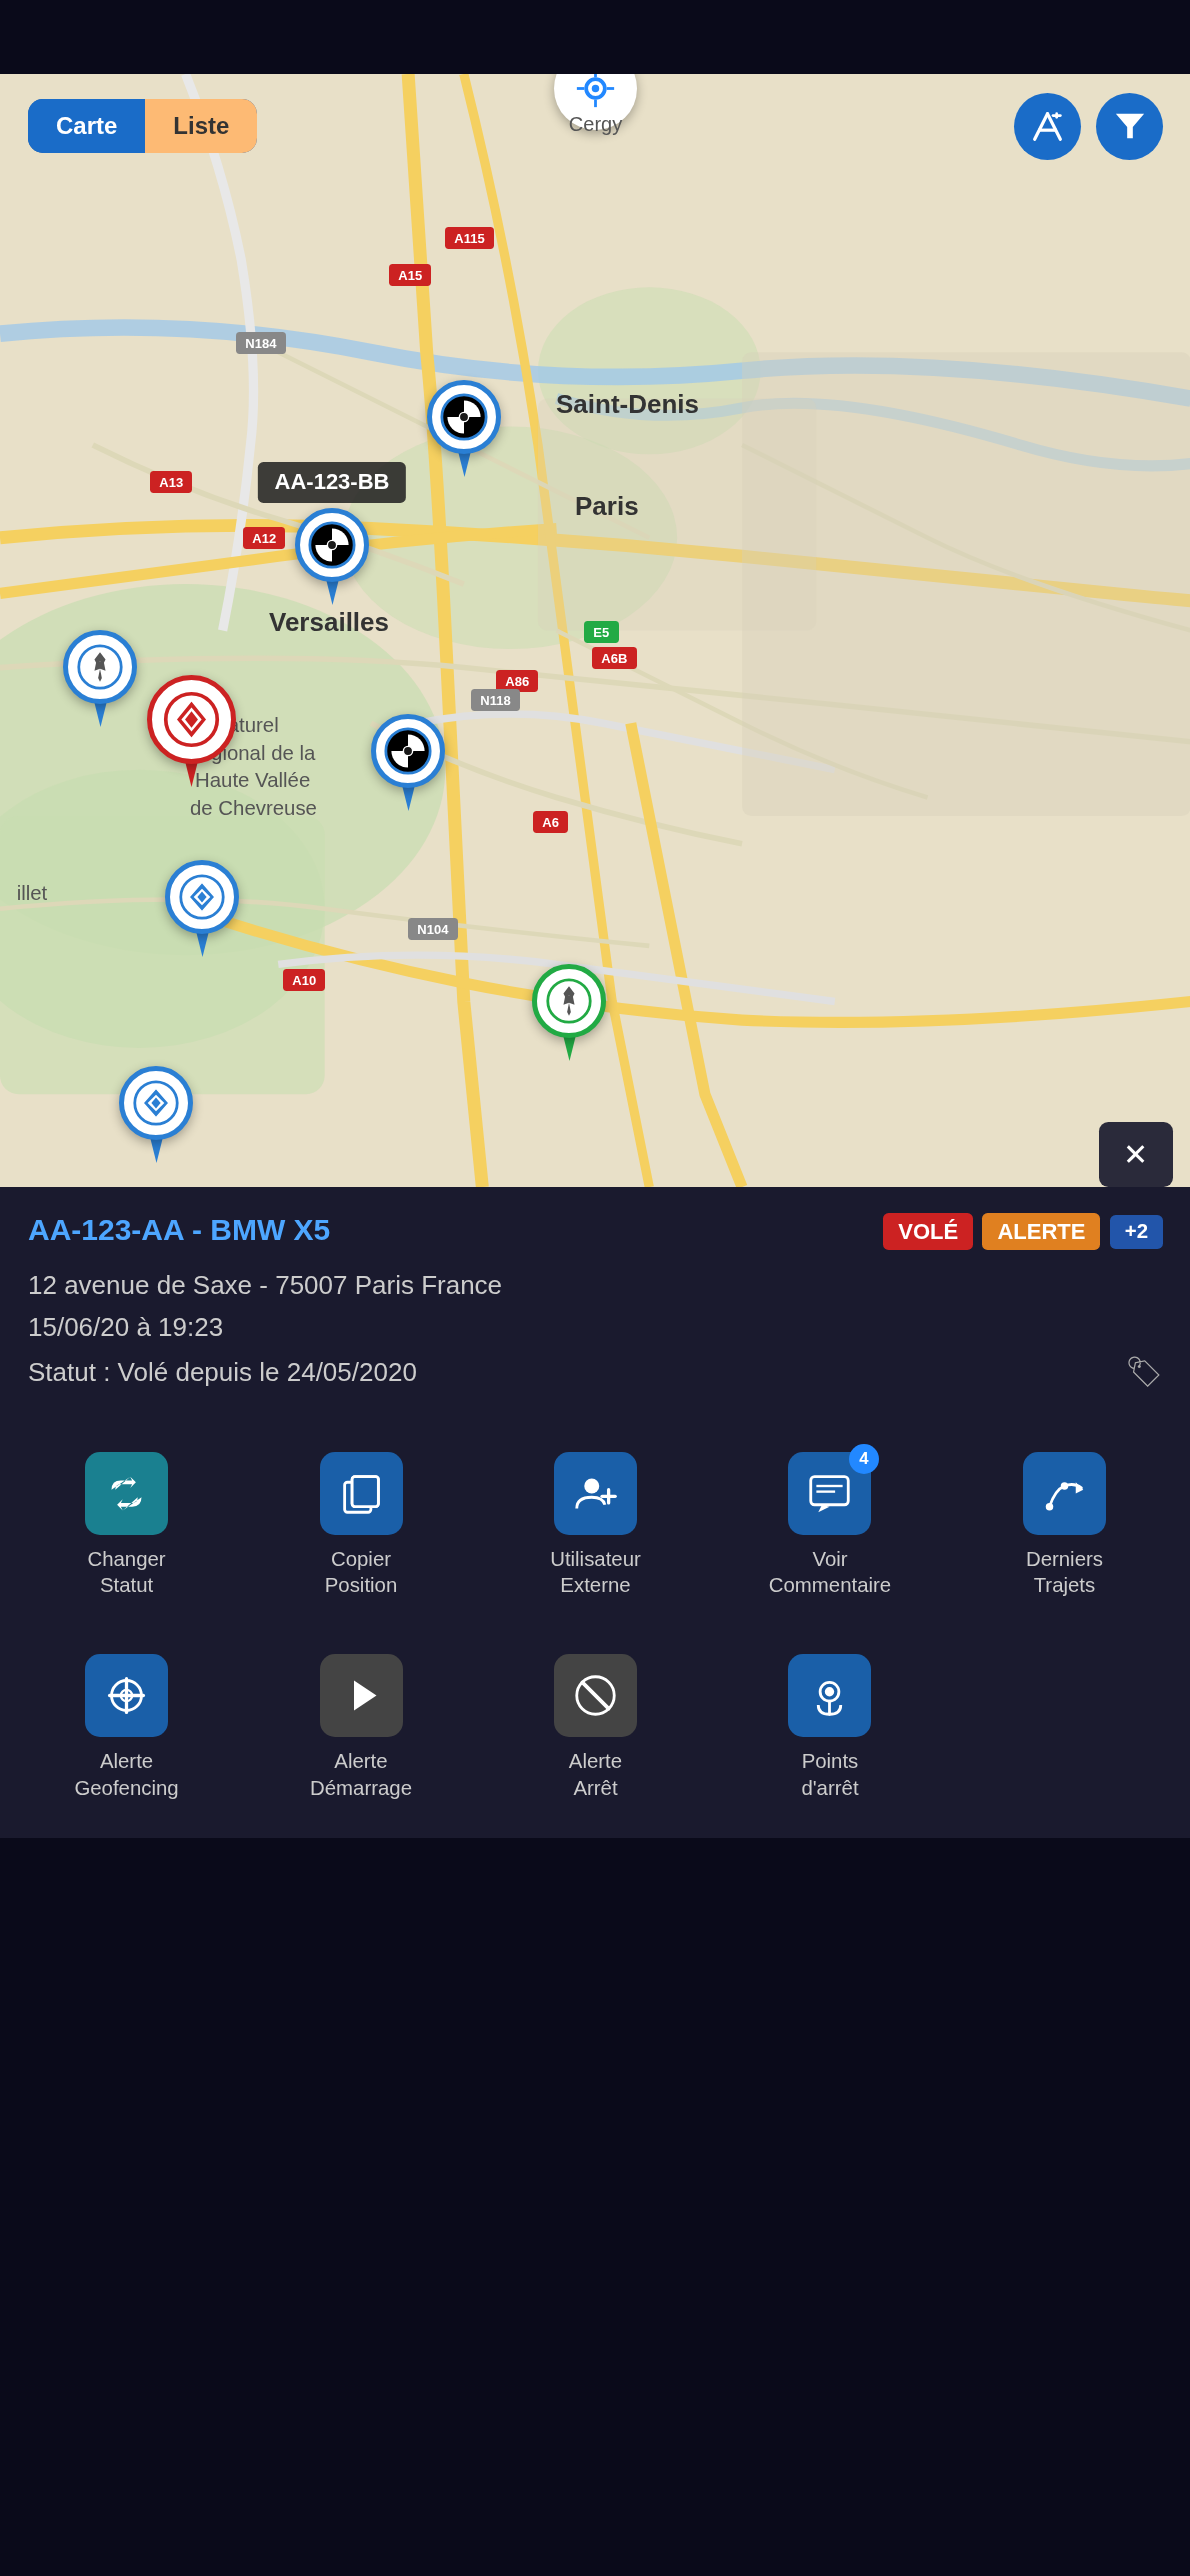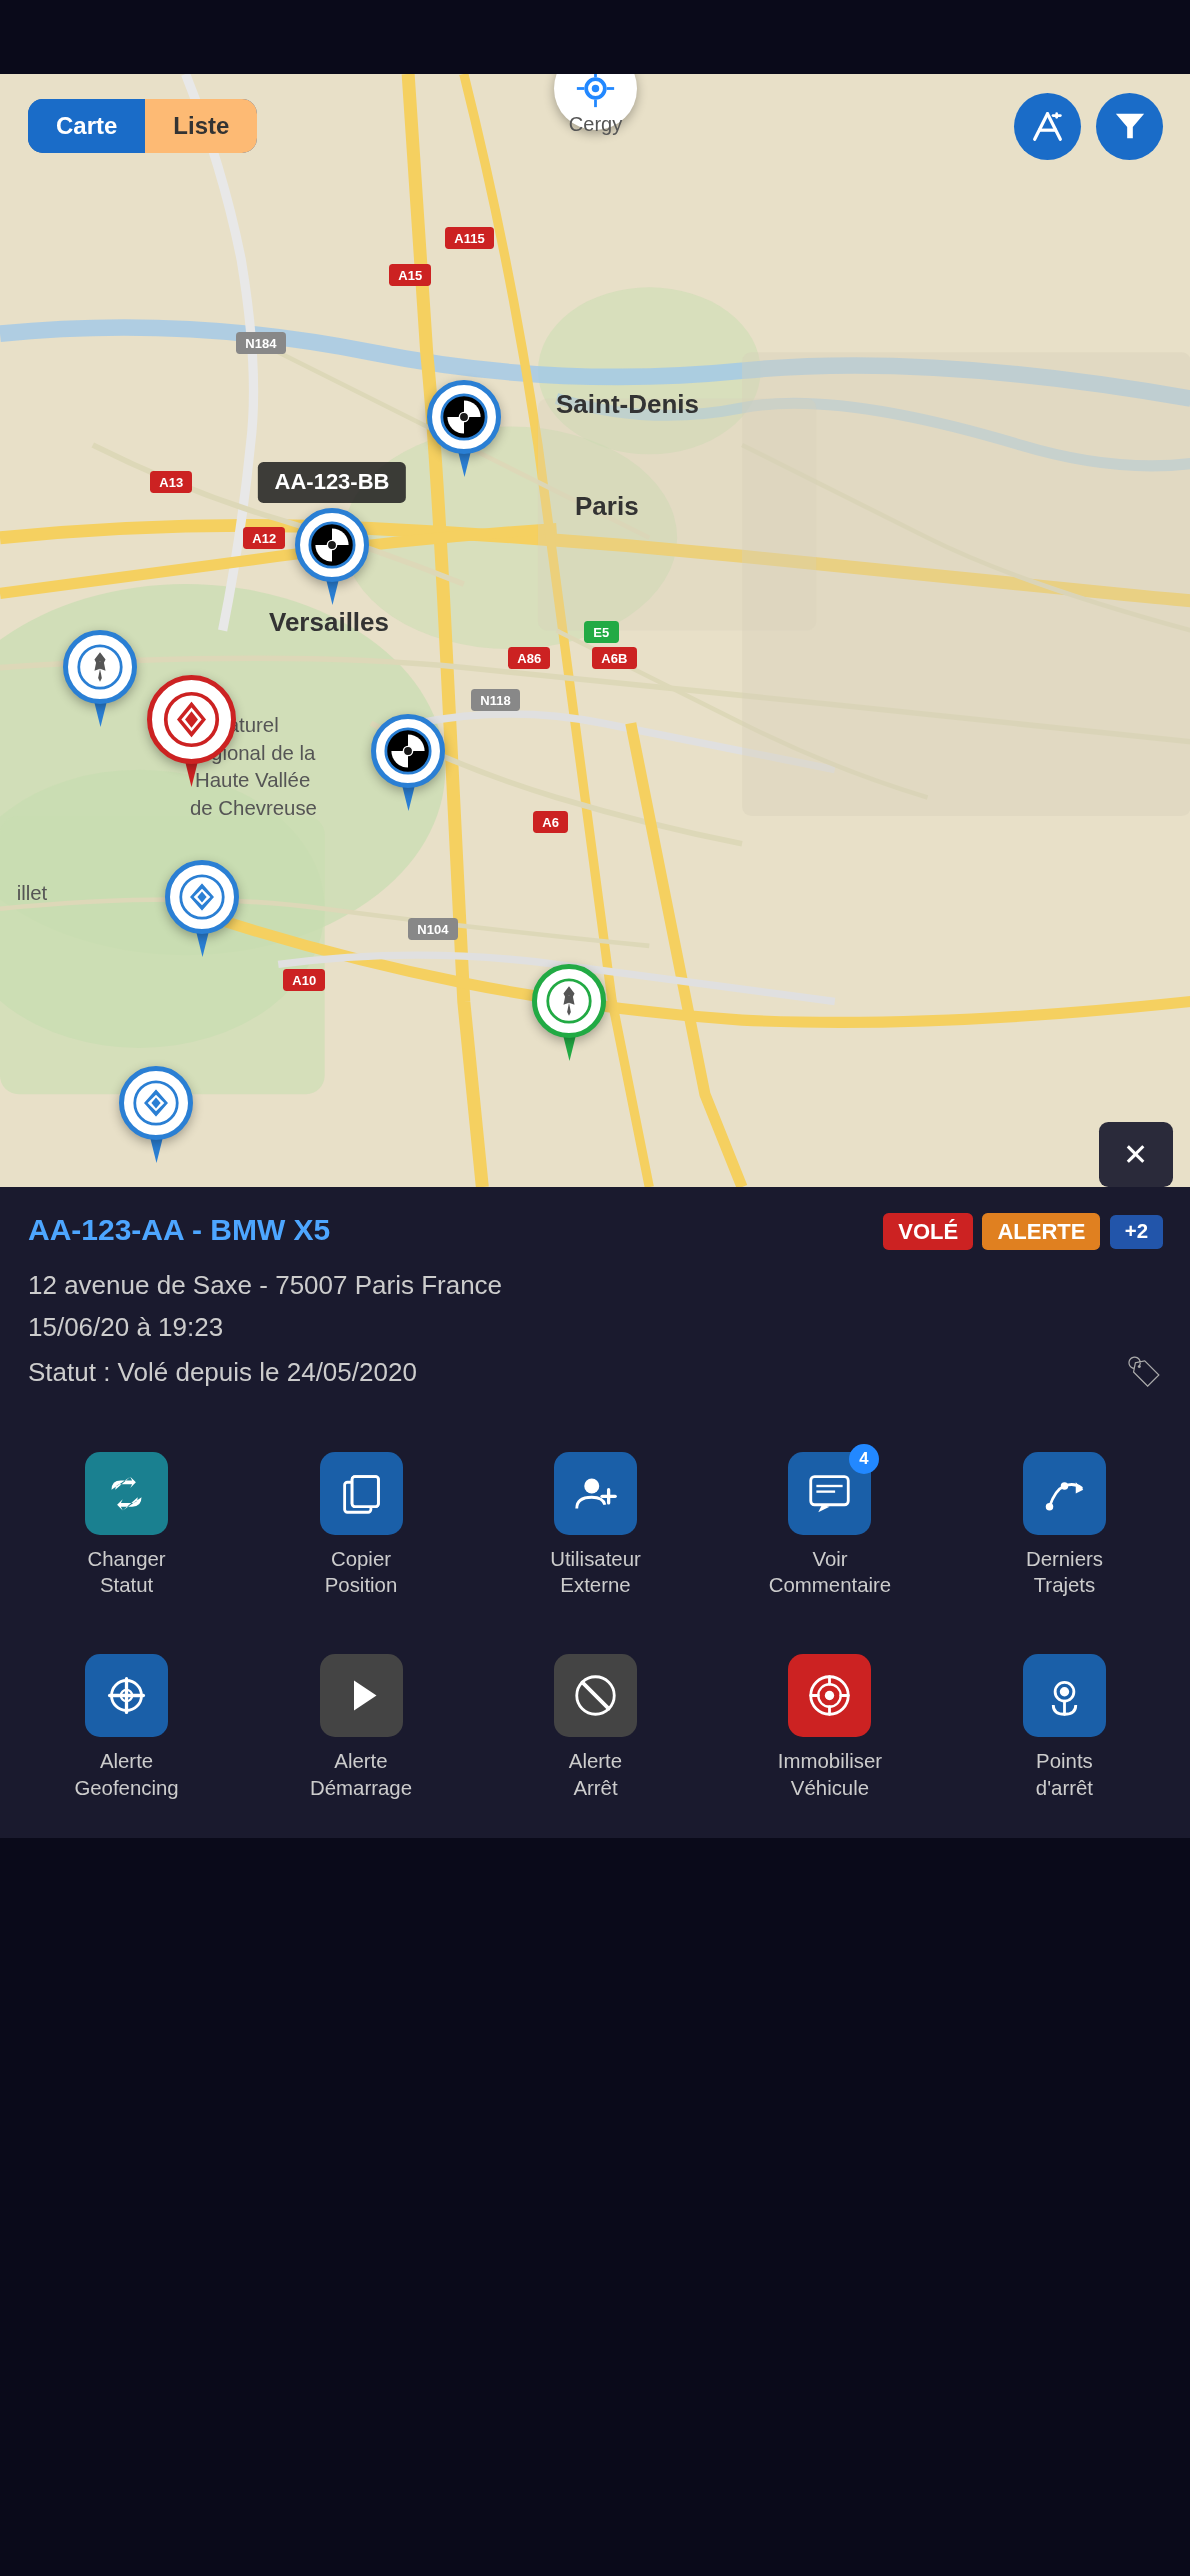--- a/index.html
+++ b/index.html
@@ -424,21 +424,21 @@
   <span class="place-text" style="top:668px; left:185px;">Régional de la</span>
   <span class="place-text" style="top:695px; left:195px;">Haute Vallée</span>
   <span class="place-text" style="top:723px; left:190px;">de Chevreuse</span>
   <span class="place-text" style="top:808px; left:16.7px;">illet</span>
 
   <span class="road-label" style="top:153px; left:445px;">A115</span>
   <span class="road-label" style="top:190px; left:389px;">A15</span>
   <span class="road-label grey" style="top:258px; left:236px; background:#888;">N184</span>
   <span class="road-label" style="top:397px; left:150px;">A13</span>
   <span class="road-label" style="top:453px; left:243px;">A12</span>
-  <span class="road-label" style="top:573px; left:496px;margin-left:12px;">A86</span>
+  <span class="road-label" style="top:596px; left:496px;">A86</span>
   <span class="road-label" style="top:573px; left:592px;">A6B</span>
   <span class="road-label green" style="top:547px; left:584px; background:#22aa44;">E5</span>
   <span class="road-label grey" style="top:615px; left:471px; background:#888;">N118</span>
   <span class="road-label" style="top:737px; left:533px;">A6</span>
   <span class="road-label grey" style="top:844px; left:408px; background:#888;">N104</span>
   <span class="road-label" style="top:895px; left:283px;">A10</span>
 
   <div class="map-pin" style="top:306px; left:427px;">
     <div class="pin-circle blue-border" style="background:white; width:74px; height:74px;">
       <svg width="48" height="48" viewBox="0 0 52 52">
@@ -674,34 +674,20 @@
     <button class="action-btn">
       <div class="action-icon-wrap dark-grey">
         <svg width="45" height="45" viewBox="0 0 48 48">
           <circle cx="24" cy="24" r="20" stroke="white" stroke-width="3" fill="none"></circle>
           <line x1="10" y1="10" x2="38" y2="38" stroke="white" stroke-width="4" stroke-linecap="round"></line>
         </svg>
       </div>
       <span class="label">Alerte<br>Arrêt</span>
     </button>
 
-    <button class="action-btn">
-      <div class="action-icon-wrap red">
-        <svg width="45" height="45" viewBox="0 0 48 48">
-          <circle cx="24" cy="24" r="20" stroke="white" stroke-width="3" fill="none"></circle>
-          <circle cx="24" cy="24" r="12" stroke="white" stroke-width="2.5" fill="none"></circle>
-          <circle cx="24" cy="24" r="5" fill="white"></circle>
-          <line x1="24" y1="4" x2="24" y2="12" stroke="white" stroke-width="3" stroke-linecap="round"></line>
-          <line x1="44" y1="24" x2="36" y2="24" stroke="white" stroke-width="3" stroke-linecap="round"></line>
-          <line x1="24" y1="44" x2="24" y2="36" stroke="white" stroke-width="3" stroke-linecap="round"></line>
-          <line x1="4" y1="24" x2="12" y2="24" stroke="white" stroke-width="3" stroke-linecap="round"></line>
-        </svg>
-      </div>
-      <span class="label">Immobiliser<br>Véhicule</span>
-    </button>
 
     <button class="action-btn">
       <div class="action-icon-wrap blue">
         <svg width="45" height="45" viewBox="0 0 48 48">
           <circle cx="24" cy="20" r="10" stroke="white" stroke-width="3" fill="none"></circle>
           <circle cx="24" cy="20" r="5" fill="white"></circle>
           <path d="M12,34 Q12,44 24,44 Q36,44 36,34" stroke="white" stroke-width="3" fill="none"></path>
           <line x1="24" y1="30" x2="24" y2="44" stroke="white" stroke-width="3" stroke-linecap="round"></line>
         </svg>
       </div>

